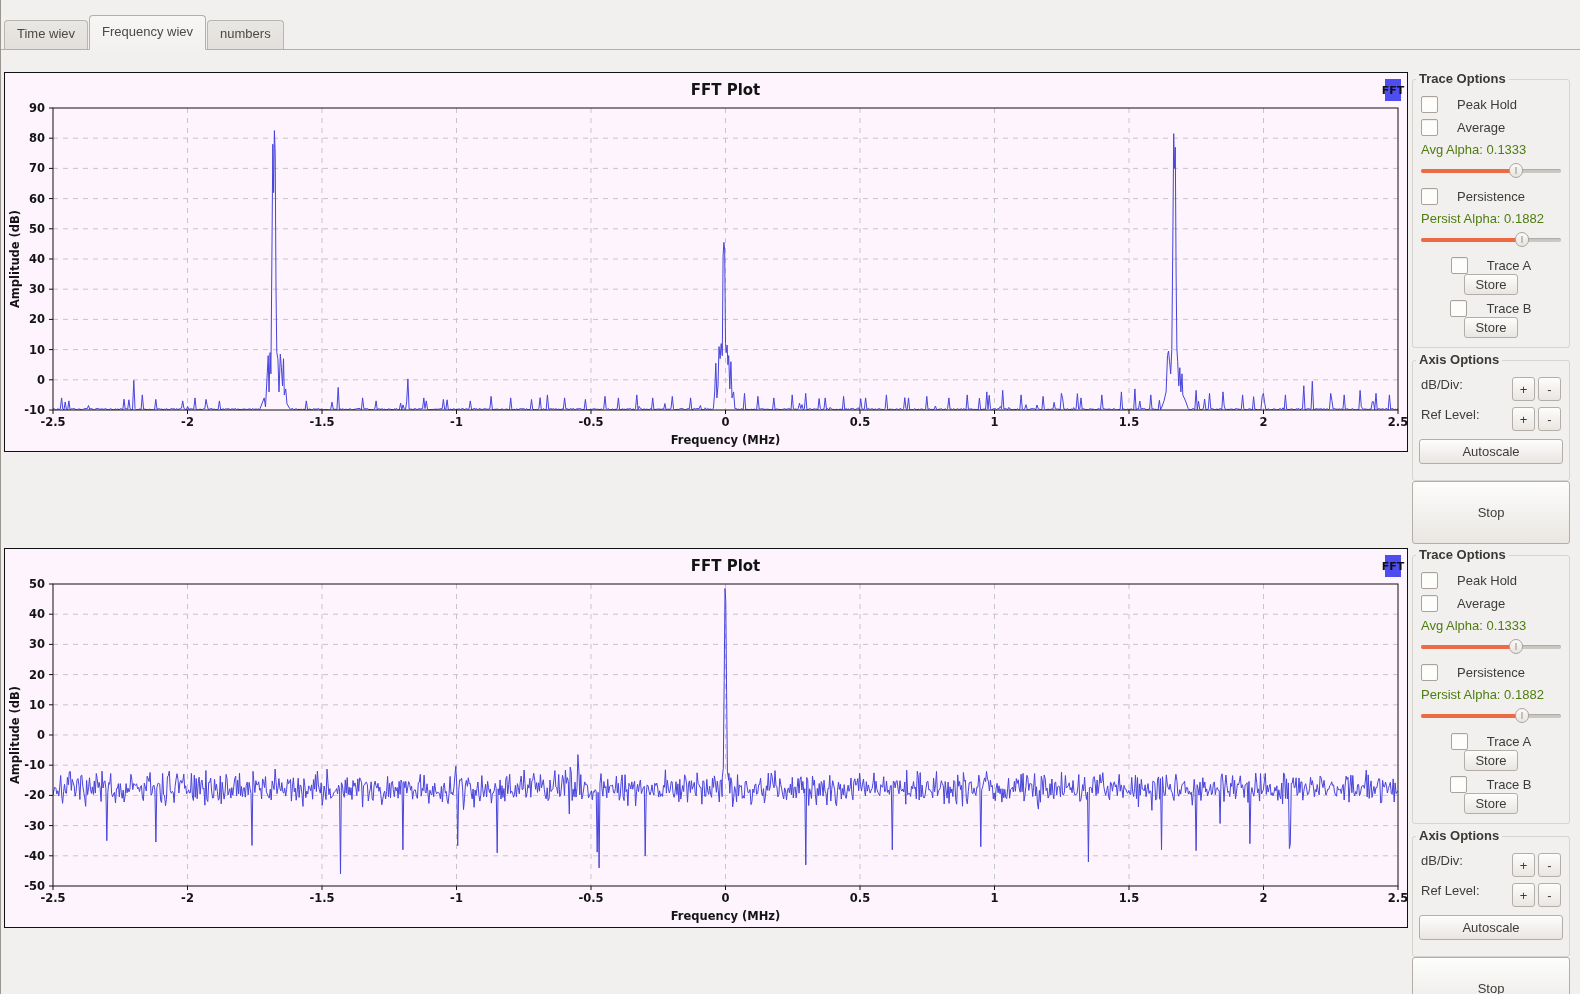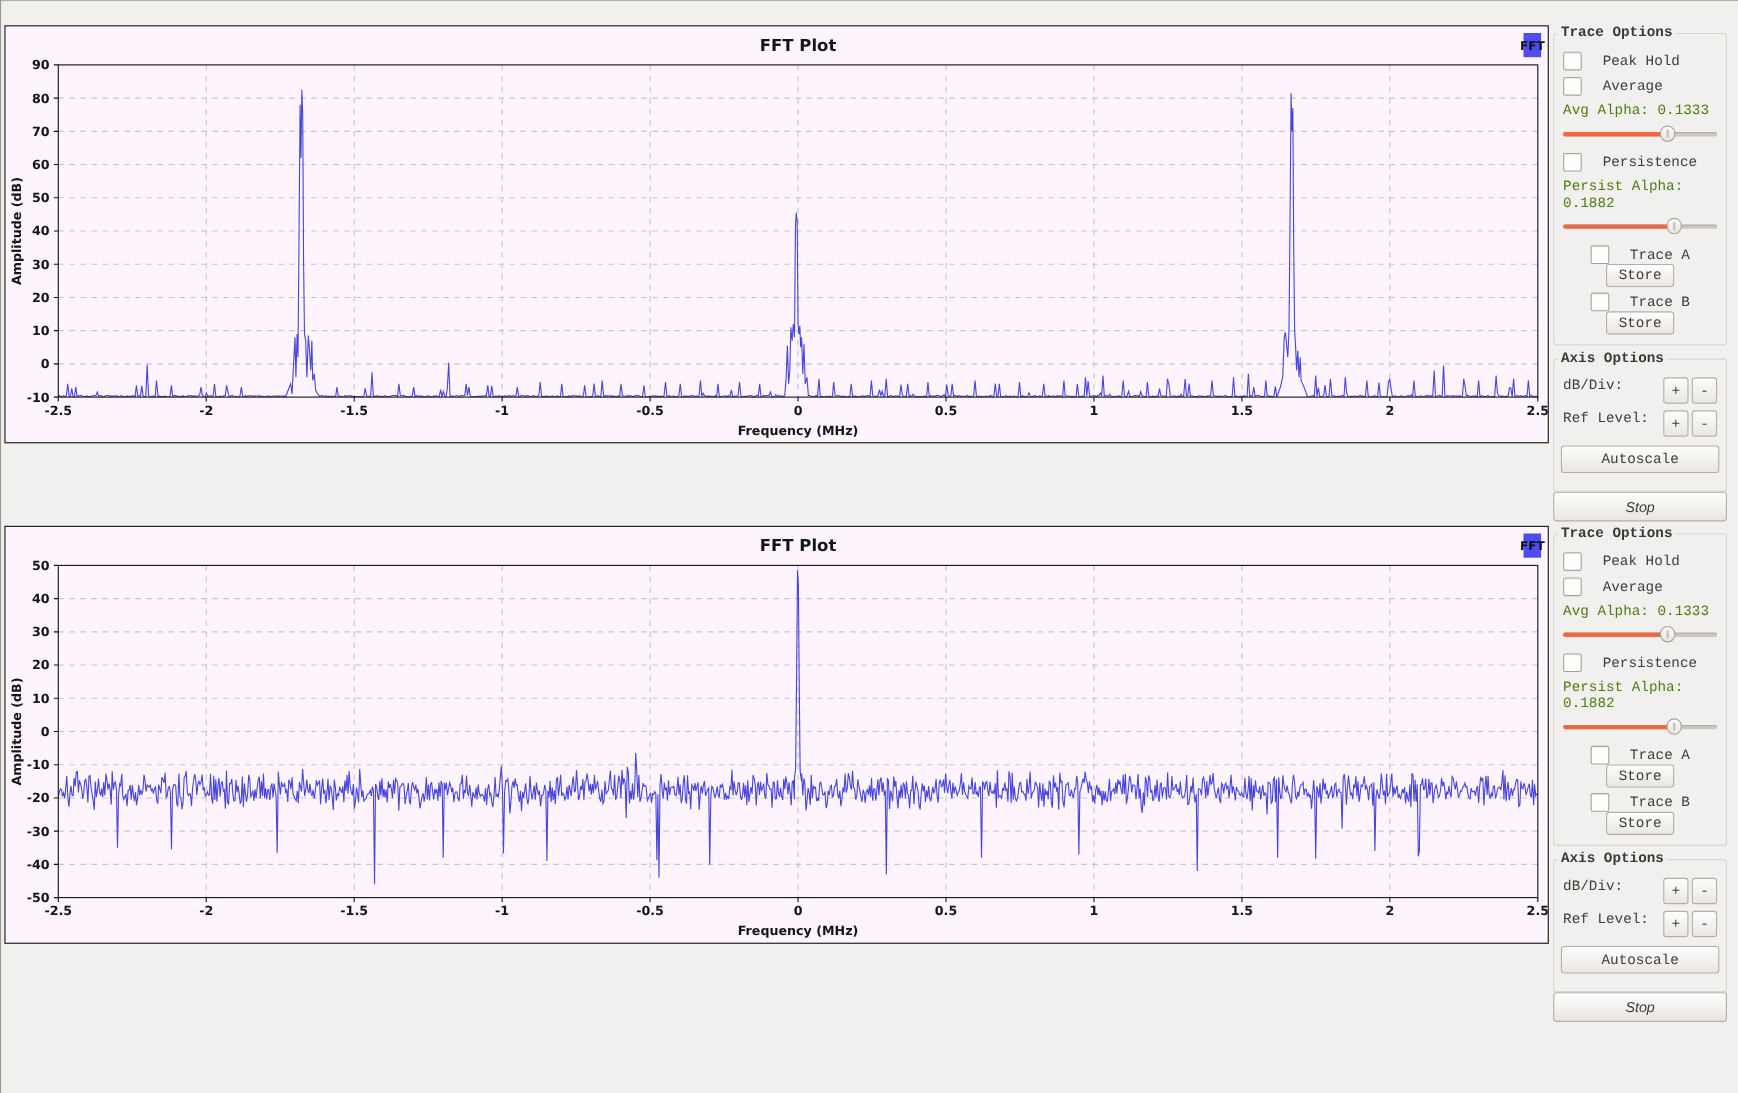--- a/index.html
+++ b/index.html
@@ -19,47 +19,52 @@
   .row{display:flex;align-items:stretch;margin-bottom:4px;}
 
   .plotwidget{position:relative;width:1404px;height:380px;background:#fdf4fd;border:1px solid #111;box-sizing:border-box;}
   .plotwidget svg{display:block;}
   .fft-badge{position:absolute;top:6px;right:6px;width:16px;height:22px;background:#4f4cf0;
     color:#101018;font-weight:bold;font-size:11px;display:flex;align-items:center;justify-content:center;
     font-family:"DejaVu Sans",sans-serif;}
 
   
   .sidebar{width:158px;margin-left:4px;display:flex;flex-direction:column;font-size:13px;color:#3e3c39;}
-  .groupbox{position:relative;border:1px solid #d7d4cf;border-radius:3px;padding:10px 6px 14px 6px;margin-top:7px;background:#f2f0ee;font-family:Liberation Mono, monospace;}
+  .groupbox{position:relative;border:1px solid #d7d4cf;border-radius:3px;padding:10px 6px 14px 6px;margin-top:7px;background:#f2f0ee;}
   .group-title{position:absolute;top:-9px;left:3px;padding:0 3px;background:#f2f0ee;font-weight:bold;font-size:13px;color:#3a3834;}
   .check-row{display:flex;align-items:center;gap:19px;margin:6px 2px;cursor:pointer;}
   .cb{width:15px;height:15px;background:#fdfdfc;border:1px solid #a8a49d;border-radius:2px;flex:0 0 auto;box-shadow:inset 0 1px 1px rgba(0,0,0,.06);}
   .dim{color:#4d7c0f;margin:4px 2px 6px;}
   .slider{position:relative;height:15px;margin:2px 2px 10px;cursor:pointer;}
   .slider .track{position:absolute;left:0;right:0;top:6px;height:4px;background:#cbc7c2;border-radius:2px;box-shadow:inset 0 1px 1px rgba(0,0,0,.15);}
   .slider .fill{position:absolute;left:0;top:6px;height:4px;background:#ec6b45;border-radius:2px;}
   .slider .handle{position:absolute;top:0;width:14px;height:15px;margin-left:-7px;background:linear-gradient(#fbfaf9,#e7e4e0);
     border:1px solid #a9a59e;border-radius:7px;box-sizing:border-box;}
   .slider .handle::after{content:"";position:absolute;left:5px;top:3px;width:2px;height:7px;background:#c3bfb9;}
   .trace-row{display:flex;align-items:center;justify-content:space-between;margin:5px 2px;flex-direction:column;}
   .btn{font-family:inherit;font-size:13px;color:#3e3c39;background:linear-gradient(#fdfdfc,#e9e6e2);
     border:1px solid #b3afa8;border-radius:3px;padding:3px 9px;cursor:pointer;}
   .btn.small{padding:2px 10px;text-align:right;}
   .btn.sq{width:23px;height:24px;padding:0;}
   .axis-row{display:flex;margin:6px 2px;}
   .axis-row .lbl{flex:1;}
   .axis-row .btn{margin-left:3px;}
   .btn.wide{display:block;width:100%;margin:8px 0 2px;padding:4px 0;}
-  .btn.stop{margin-top:auto;width:100%;padding:5px 0;font-style:italic;}
+  .btn.stop{margin-top:auto;width:100%;padding:23px 0;}
 </style>
 </head>
 <body>
 
 <div class="window">
 
+  <div class="tabbar">
+    <div class="tab">Time wiev</div>
+    <div class="tab active">Frequency wiev</div>
+    <div class="tab">numbers</div>
+  </div>
 
   <div class="pane">
 
     <div class="row">
       <div class="plotwidget" id="plot-0">
           <svg width="1402" height="378">
             <line x1="48" x2="1393" y1="306.8" y2="306.8" stroke="#c5c5c5" stroke-dasharray="5 5"></line>
             <line x1="48" x2="1393" y1="276.6" y2="276.6" stroke="#c5c5c5" stroke-dasharray="5 5"></line>
             <line x1="48" x2="1393" y1="246.4" y2="246.4" stroke="#c5c5c5" stroke-dasharray="5 5"></line>
             <line x1="48" x2="1393" y1="216.2" y2="216.2" stroke="#c5c5c5" stroke-dasharray="5 5"></line>

